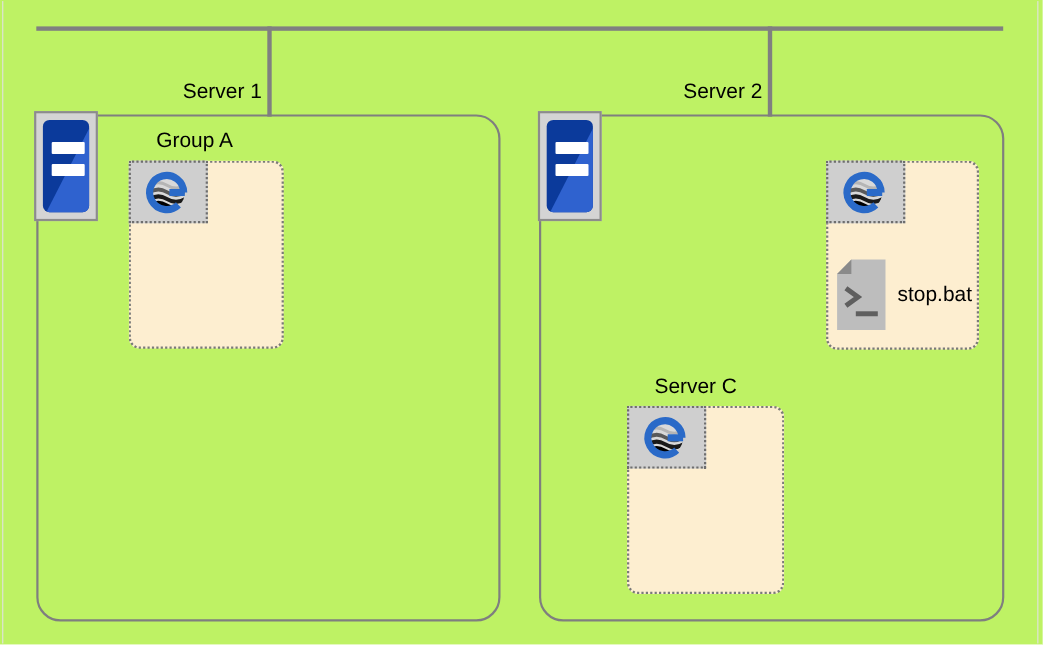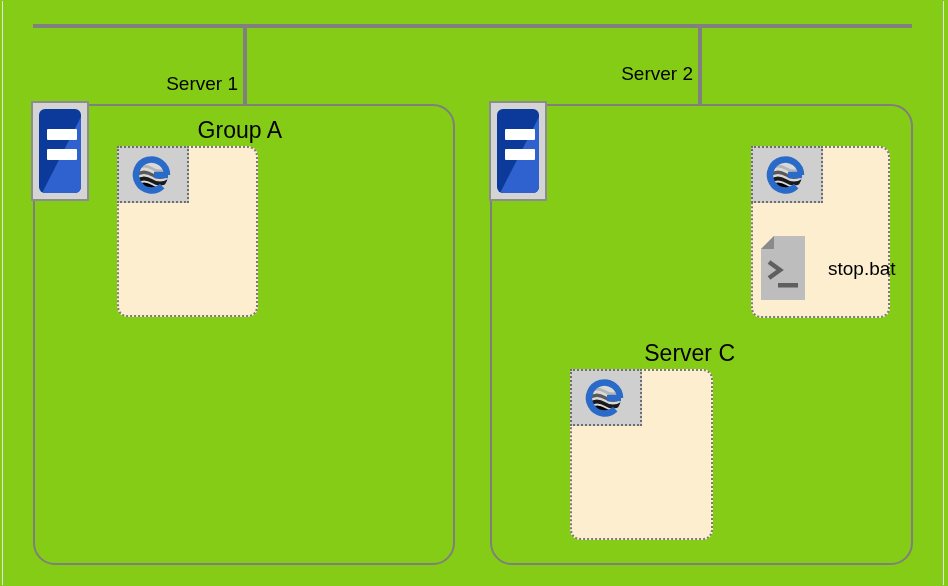--- a/index.html
+++ b/index.html
@@ -7,21 +7,21 @@
     padding: 0;
     background: #ffffff;
   }
   body {
     font-family: "Liberation Sans", sans-serif;
   }
   #canvas {
     position: relative;
     width: 948px;
     height: 586px;
-    background: #84cc16;
+    background: #bef264;
     overflow: hidden;
   }
   
   .page-frame {
     position: absolute;
     left: 2px;
     top: 1px;
     width: 942px;
     height: 584px;
     border-right: 1px solid #e2e2e2;
@@ -96,24 +96,24 @@
   
   .group-box {
     position: absolute;
     background: #fdeed0;
     border: 2px dotted #7a7a7a;
     border-radius: 10px;
     box-sizing: border-box;
   }
   .group-label {
     position: absolute;
-    font-size: 23px;
+    font-size: 19px;
     color: #000000;
     white-space: nowrap;
-    text-align: right;
+    text-align: left;
     line-height: 1;
   }
 
   
   .app-icon {
     position: absolute;
     width: 72px;
     height: 57px;
     background: #cfcfcf;
     border: 2px dotted #6e6e6e;
@@ -127,21 +127,21 @@
   
   .file-item {
     position: absolute;
     display: flex;
     align-items: center;
   }
   .file-item svg { display: block; }
   .file-name {
     font-size: 19px;
     color: #000000;
-    margin-left: 22px;
+    margin-left: 10px;
     white-space: nowrap;
     line-height: 1;
   }
 </style>
 </head>
 <body>
 
 <div id="canvas">
 
   <div class="page-frame"></div>
@@ -176,21 +176,21 @@
         <path d="M9 17 q8 -5 16 0 q8 5 16 0 l0 3 q-8 5 -16 0 q-8 -5 -16 0 Z" fill="#b5b5b5"></path>
         <path d="M9 23 q8 -5 16 0 q8 5 16 0 l0 3.5 q-8 5 -16 0 q-8 -5 -16 0 Z" fill="#5a5a5a"></path>
         <path d="M9 29 q8 -5 16 0 q8 5 16 0 l0 4 q-8 5 -16 0 q-8 -5 -16 0 Z" fill="#1a1a1a"></path>
         <path d="M9 35 q8 -5 16 0 q8 5 16 0 l0 7 l-32 0 Z" fill="#000000"></path>
       </g>
       <path d="M40 25 a15.5 15.5 0 1 0 -4.8 11.2" fill="none" stroke="#2a6ac8" stroke-width="6.5" stroke-linecap="butt"></path>
       <rect x="27" y="21.8" width="14" height="6.4" fill="#2a6ac8"></rect>
     </svg>
   </div>
 
-  <div class="server-label" style="left:550px; top:64px; width:143px;">Server 2</div>
+  <div class="server-label" style="left:550px; top:74px; width:143px;">Server 2</div>
 
   <div class="server-box" style="left:490px; top:104px; width:423px; height:461px;"></div>
 
   <div class="server-icon" style="left:489px; top:101px;">
     <div class="glyph">
       <div class="bar b1"></div>
       <div class="bar b2"></div>
     </div>
   </div>
 

